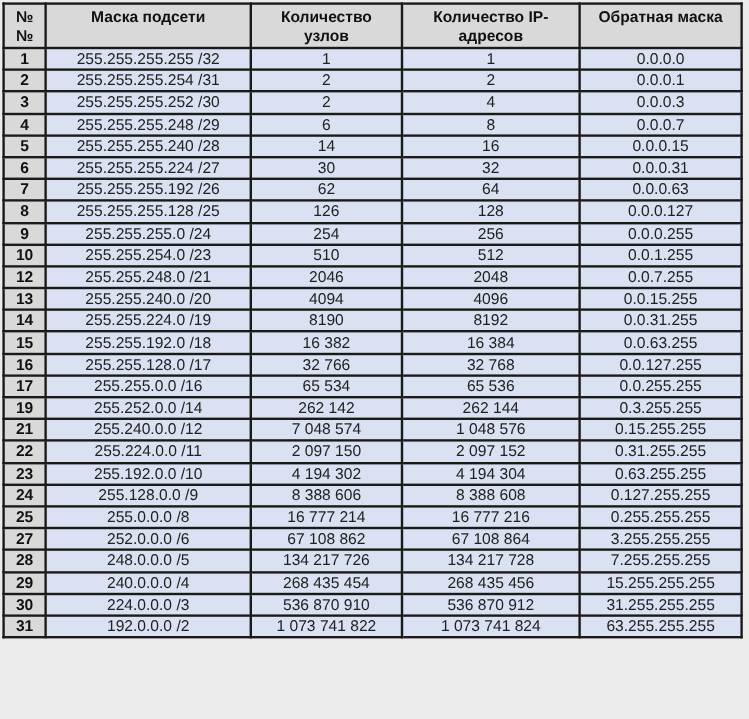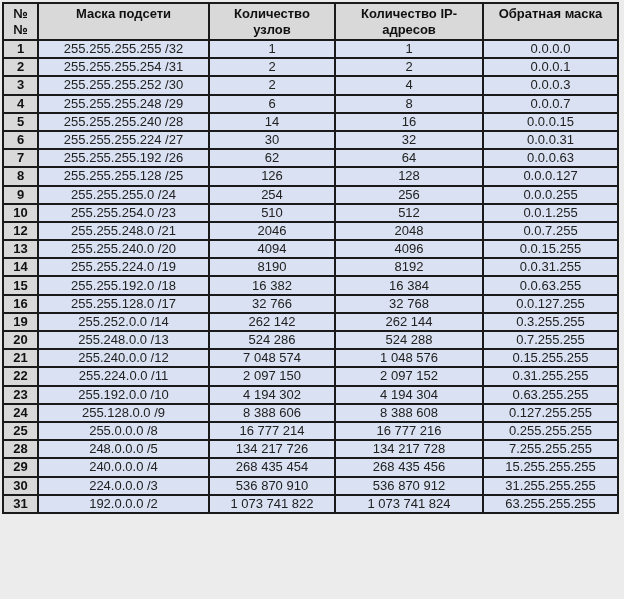--- a/index.html
+++ b/index.html
@@ -181,34 +181,34 @@
           <td>0.0.63.255</td>
         </tr>
         <tr>
           <td class="num">16</td>
           <td>255.255.128.0 /17</td>
           <td>32 766</td>
           <td>32 768</td>
           <td>0.0.127.255</td>
         </tr>
         <tr>
+          <td class="num">17</td>
+          <td>255.255.0.0 /16</td>
+          <td>65 534</td>
+          <td>65 536</td>
+          <td>0.0.255.255</td>
+        </tr>
+        <tr>
           <td class="num">19</td>
           <td>255.252.0.0 /14</td>
           <td>262 142</td>
           <td>262 144</td>
           <td>0.3.255.255</td>
         </tr>
         <tr>
-          <td class="num">20</td>
-          <td>255.248.0.0 /13</td>
-          <td>524 286</td>
-          <td>524 288</td>
-          <td>0.7.255.255</td>
-        </tr>
-        <tr>
           <td class="num">21</td>
           <td>255.240.0.0 /12</td>
           <td>7 048 574</td>
           <td>1 048 576</td>
           <td>0.15.255.255</td>
         </tr>
         <tr>
           <td class="num">22</td>
           <td>255.224.0.0 /11</td>
           <td>2 097 150</td>
@@ -230,20 +230,27 @@
           <td>0.127.255.255</td>
         </tr>
         <tr>
           <td class="num">25</td>
           <td>255.0.0.0 /8</td>
           <td>16 777 214</td>
           <td>16 777 216</td>
           <td>0.255.255.255</td>
         </tr>
         <tr>
+          <td class="num">27</td>
+          <td>252.0.0.0 /6</td>
+          <td>67 108 862</td>
+          <td>67 108 864</td>
+          <td>3.255.255.255</td>
+        </tr>
+        <tr>
           <td class="num">28</td>
           <td>248.0.0.0 /5</td>
           <td>134 217 726</td>
           <td>134 217 728</td>
           <td>7.255.255.255</td>
         </tr>
         <tr>
           <td class="num">29</td>
           <td>240.0.0.0 /4</td>
           <td>268 435 454</td>

